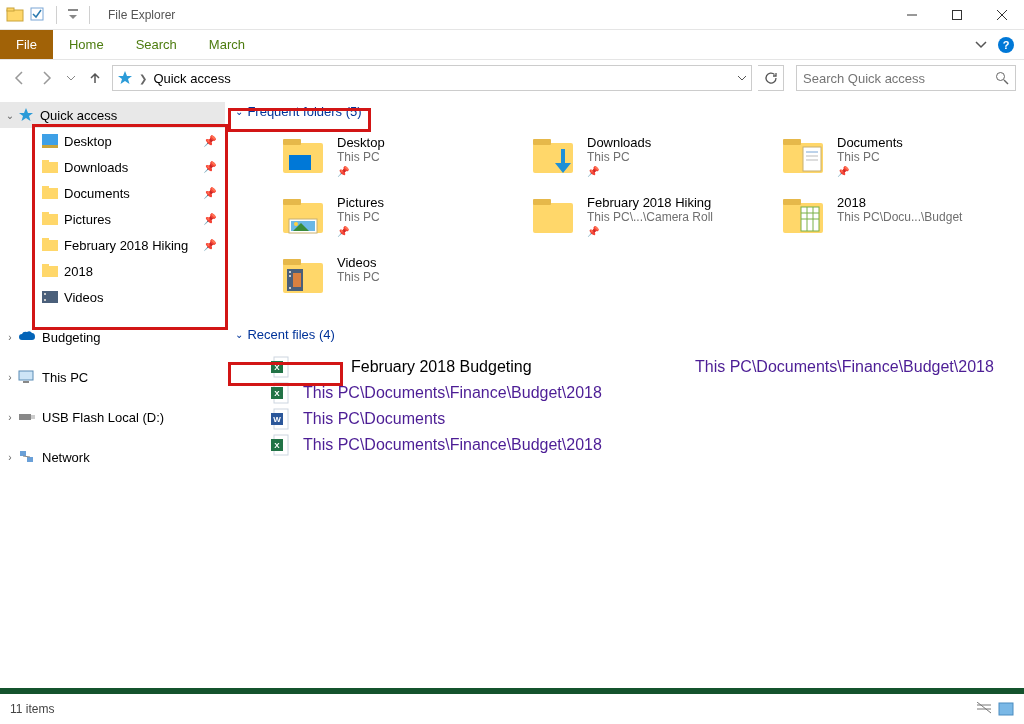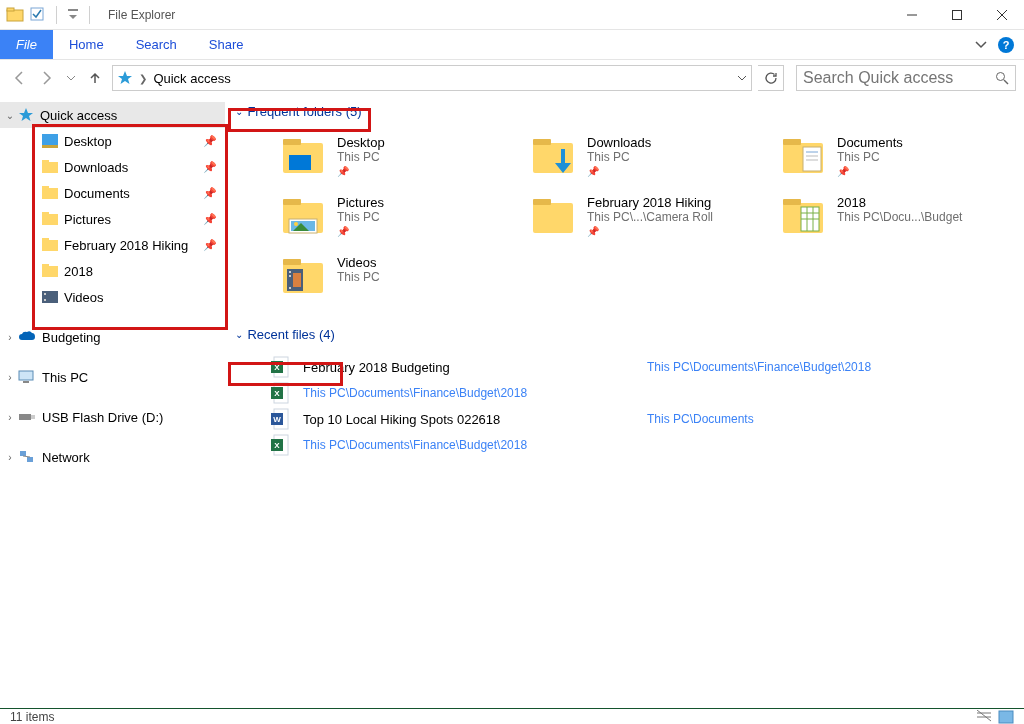--- a/index.html
+++ b/index.html
@@ -5,31 +5,31 @@
   * { box-sizing: border-box; margin: 0; padding: 0; font-family: "Segoe UI", Tahoma, sans-serif; }
   body { width: 1024px; height: 724px; background: #fff; overflow: hidden; font-size: 13px; color: #000; position: relative; }
   .titlebar { height: 30px; display: flex; align-items: center; border-bottom: 1px solid #e5e5e5; }
   .titlebar-left { display: flex; align-items: center; gap: 6px; padding-left: 6px; }
   .app-icon { width: 18px; height: 18px; display:flex; }
   .qat-sep { width:1px; height:18px; background:#d0d0d0; margin:0 4px;}
   .title-text { margin-left: 8px; color: #555; font-size: 12px; }
   .win-controls { margin-left: auto; display: flex; }
   .win-btn { width: 45px; height: 30px; display: flex; align-items: center; justify-content: center; color:#444; }
   .ribbon-tabs { height: 30px; display: flex; align-items: stretch; border-bottom:1px solid #e5e5e5; position:relative;}
-  .rtab { padding: 0 16px; display:flex; align-items:center; font-size:13px; color:#1d4ed8;}
-  .rtab.file { background:#3b82f6; color:#fff;font-style:italic;}
+  .rtab { padding: 0 16px; display:flex; align-items:center; font-size:13px; color:#4d7c0f;}
+  .rtab.file { background:#a16207; color:#fff;}
   .ribbon-right { margin-left:auto; display:flex; align-items:center; padding-right:10px; gap:10px;}
   .help-circle { width:16px; height:16px; border-radius:50%; background:#0078d7; color:#fff; display:flex;align-items:center;justify-content:center; font-size:11px; font-weight:bold;}
   .navbar { height: 36px; display:flex; align-items:center; padding: 4px 8px; gap:6px;}
   .nav-arrow { width:22px; height:22px; display:flex;align-items:center;justify-content:center; color:#777;}
   .address-bar { flex:1; height:26px; border:1px solid #ccc; display:flex; align-items:center; padding:0 4px; gap:6px; font-size:13px;}
   .crumb-sep { color:#666; font-size:10px;}
   .refresh-box { width:26px; height:26px; border:1px solid #ccc; border-left:none; display:flex;align-items:center;justify-content:center;}
   .search-box { width:220px; height:26px; border:1px solid #ccc; margin-left:6px; display:flex; align-items:center; padding:0 6px; justify-content:space-between;}
-  .search-box input { border:none; outline:none; width:170px; font-size:16px; color:#4d7c0f;}
+  .search-box input { border:none; outline:none; width:170px; font-size:13px; color:#4d7c0f;}
   .body-split { display:flex; height: 600px; }
   .nav-pane { width:225px; padding-top:6px; position:relative;}
   .tree-item { height:26px; display:flex; align-items:center; padding-left:28px; gap:6px; font-size:13px; position:relative;}
   .tree-item.root { padding-left:18px; font-weight:normal;}
   .tree-item.root.qa { background:#e8e8e8;}
   .tree-item.sub { padding-left:42px;}
   .tree-item.sub .pin { position:absolute; right:8px; color:#9a9a9a; font-size:11px;}
   .tree-expand { position:absolute; left:4px; width:12px; text-align:center; color:#666; font-size:10px;}
   .tree-gap { height:14px;}
   .folder-ic { width:16px; height:14px; }
@@ -38,23 +38,23 @@
   .group-header .chev { font-size:10px;}
   .folder-grid { display:grid; grid-template-columns: repeat(3, 250px); column-gap:0; row-gap:18px; padding: 14px 0 10px 50px;}
   .folder-tile { display:flex; gap:12px; align-items:flex-start;}
   .big-folder { width:44px; height:40px; position:relative;}
   .tile-text .t1 { font-size:13px; color:#000;}
   .tile-text .t2 { font-size:12px; color:#6f6f6f;}
   .tile-text .pin-sm { font-size:10px; color:#999; margin-top:2px;}
   .recent-list { padding: 10px 0 0 40px;}
   .recent-row { display:flex; align-items:center; height:26px; gap:14px;}
   .file-ic { width:18px; height:22px;}
-  .recent-row .fname { width:330px; font-size:13px;}
-  .recent-row .fpath { font-size:12px; color:#3b82f6;}
-  .statusbar { position:absolute; bottom:0; left:0; right:0; height:16px; border-top:1px solid #14532d; display:flex; align-items:center; padding:0 10px; font-size:12px; color:#444; background:#fff;}
+  .recent-row .fname { width:330px; font-size:16px;margin-left:48px;}
+  .recent-row .fpath { font-size:16px; color:#4c1d95;}
+  .statusbar { position:absolute; bottom:0; left:0; right:0; height:36px; border-top:6px solid #14532d; display:flex; align-items:center; padding:0 10px; font-size:12px; color:#444; background:#fff;}
   .view-toggles { margin-left:auto; display:flex; gap:6px;}
   .highlight-box { position:absolute; border:3px solid #d21515; pointer-events:none; z-index:5;}
   .hb1 { left:32px; top:124px; width:196px; height:206px;}
   .hb2 { left:228px; top:108px; width:143px; height:24px;}
   .hb3 { left:228px; top:362px; width:115px; height:24px;}
   svg { display:block;}
 </style>
 </head>
 <body>
 
@@ -103,21 +103,21 @@
           <line x1="10" y1="0" x2="0" y2="10" stroke="#333"></line>
         </svg>
       </div>
   </div>
 </div>
 
 <div class="ribbon-tabs">
   <div class="rtab file">File</div>
   <div class="rtab">Home</div>
   <div class="rtab">Search</div>
-  <div class="rtab">Share</div>
+  <div class="rtab">March</div>
   <div class="ribbon-right">
     <span>
         <svg width="14" height="14">
           <path d="M2 4 L7 9 L12 4" stroke="#555" fill="none" stroke-width="1.5"></path>
         </svg>
       </span>
     <span class="help-circle">?</span>
   </div>
 </div>
 
@@ -275,21 +275,21 @@
       </div>
     <div class="tree-gap"></div>
     <div class="tree-item root">
         <span class="tree-expand">›</span>
         <span>
           <svg width="18" height="12">
             <rect x="1" y="3" width="12" height="6" fill="#888"></rect>
             <rect x="13" y="4" width="4" height="4" fill="#ccc"></rect>
           </svg>
         </span>
-        <span>USB Flash Drive (D:)</span>
+        <span>USB Flash Local (D:)</span>
       </div>
     <div class="tree-gap"></div>
     <div class="tree-item root">
         <span class="tree-expand">›</span>
         <span>
           <svg width="18" height="14">
             <rect x="2" y="1" width="6" height="5" fill="#6aa0d8"></rect>
             <rect x="9" y="7" width="6" height="5" fill="#6aa0d8"></rect>
             <line x1="5" y1="6" x2="12" y2="7" stroke="#888"></line>
           </svg>
@@ -445,21 +445,20 @@
           <span class="fpath">This PC\Documents\Finance\Budget\2018</span>
         </div>
         <div class="recent-row">
           <span class="file-ic">
             <svg width="18" height="22">
               <rect x="3" y="1" width="14" height="20" fill="#fff" stroke="#cdd6e0"></rect>
               <rect x="0" y="5" width="12" height="12" fill="#2b579a"></rect>
               <text x="6" y="14" font-size="8" fill="#fff" text-anchor="middle" font-weight="bold">W</text>
             </svg>
           </span>
-          <span class="fname">Top 10 Local Hiking Spots 022618</span>
           <span class="fpath">This PC\Documents</span>
         </div>
         <div class="recent-row">
           <span class="file-ic">
             <svg width="18" height="22">
               <rect x="3" y="1" width="14" height="20" fill="#fff" stroke="#cdd6e0"></rect>
               <rect x="0" y="5" width="12" height="12" fill="#217346"></rect>
               <text x="6" y="14" font-size="8" fill="#fff" text-anchor="middle" font-weight="bold">X</text>
             </svg>
           </span>

